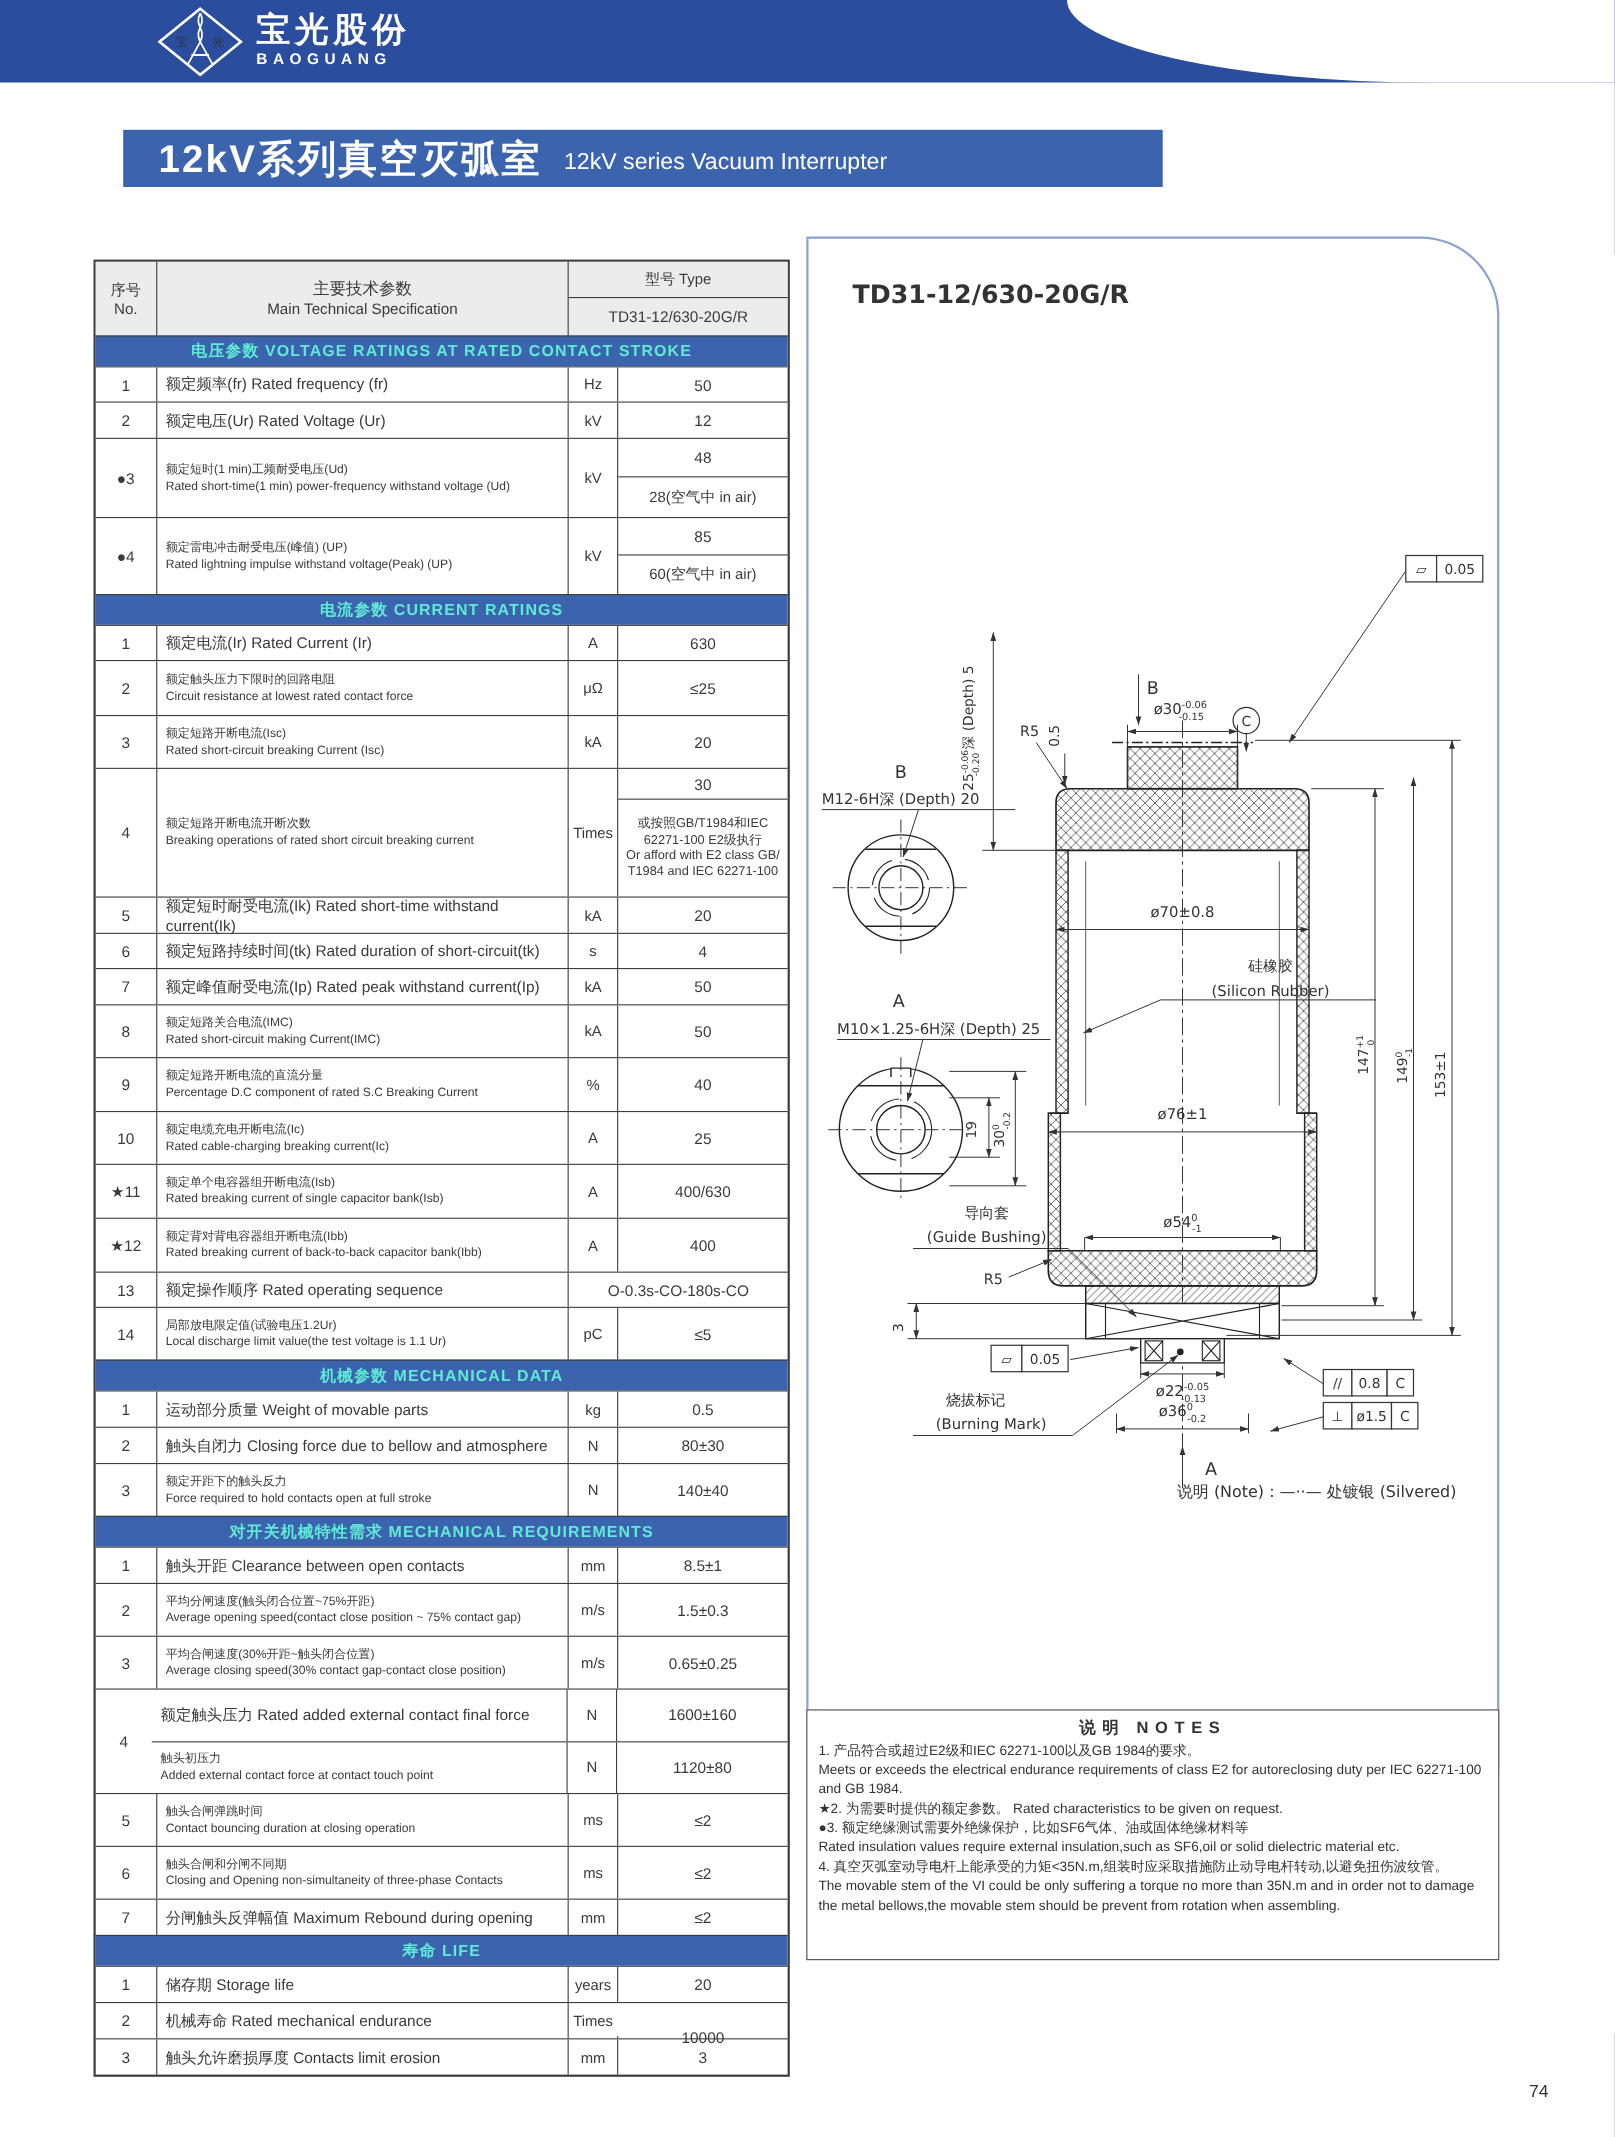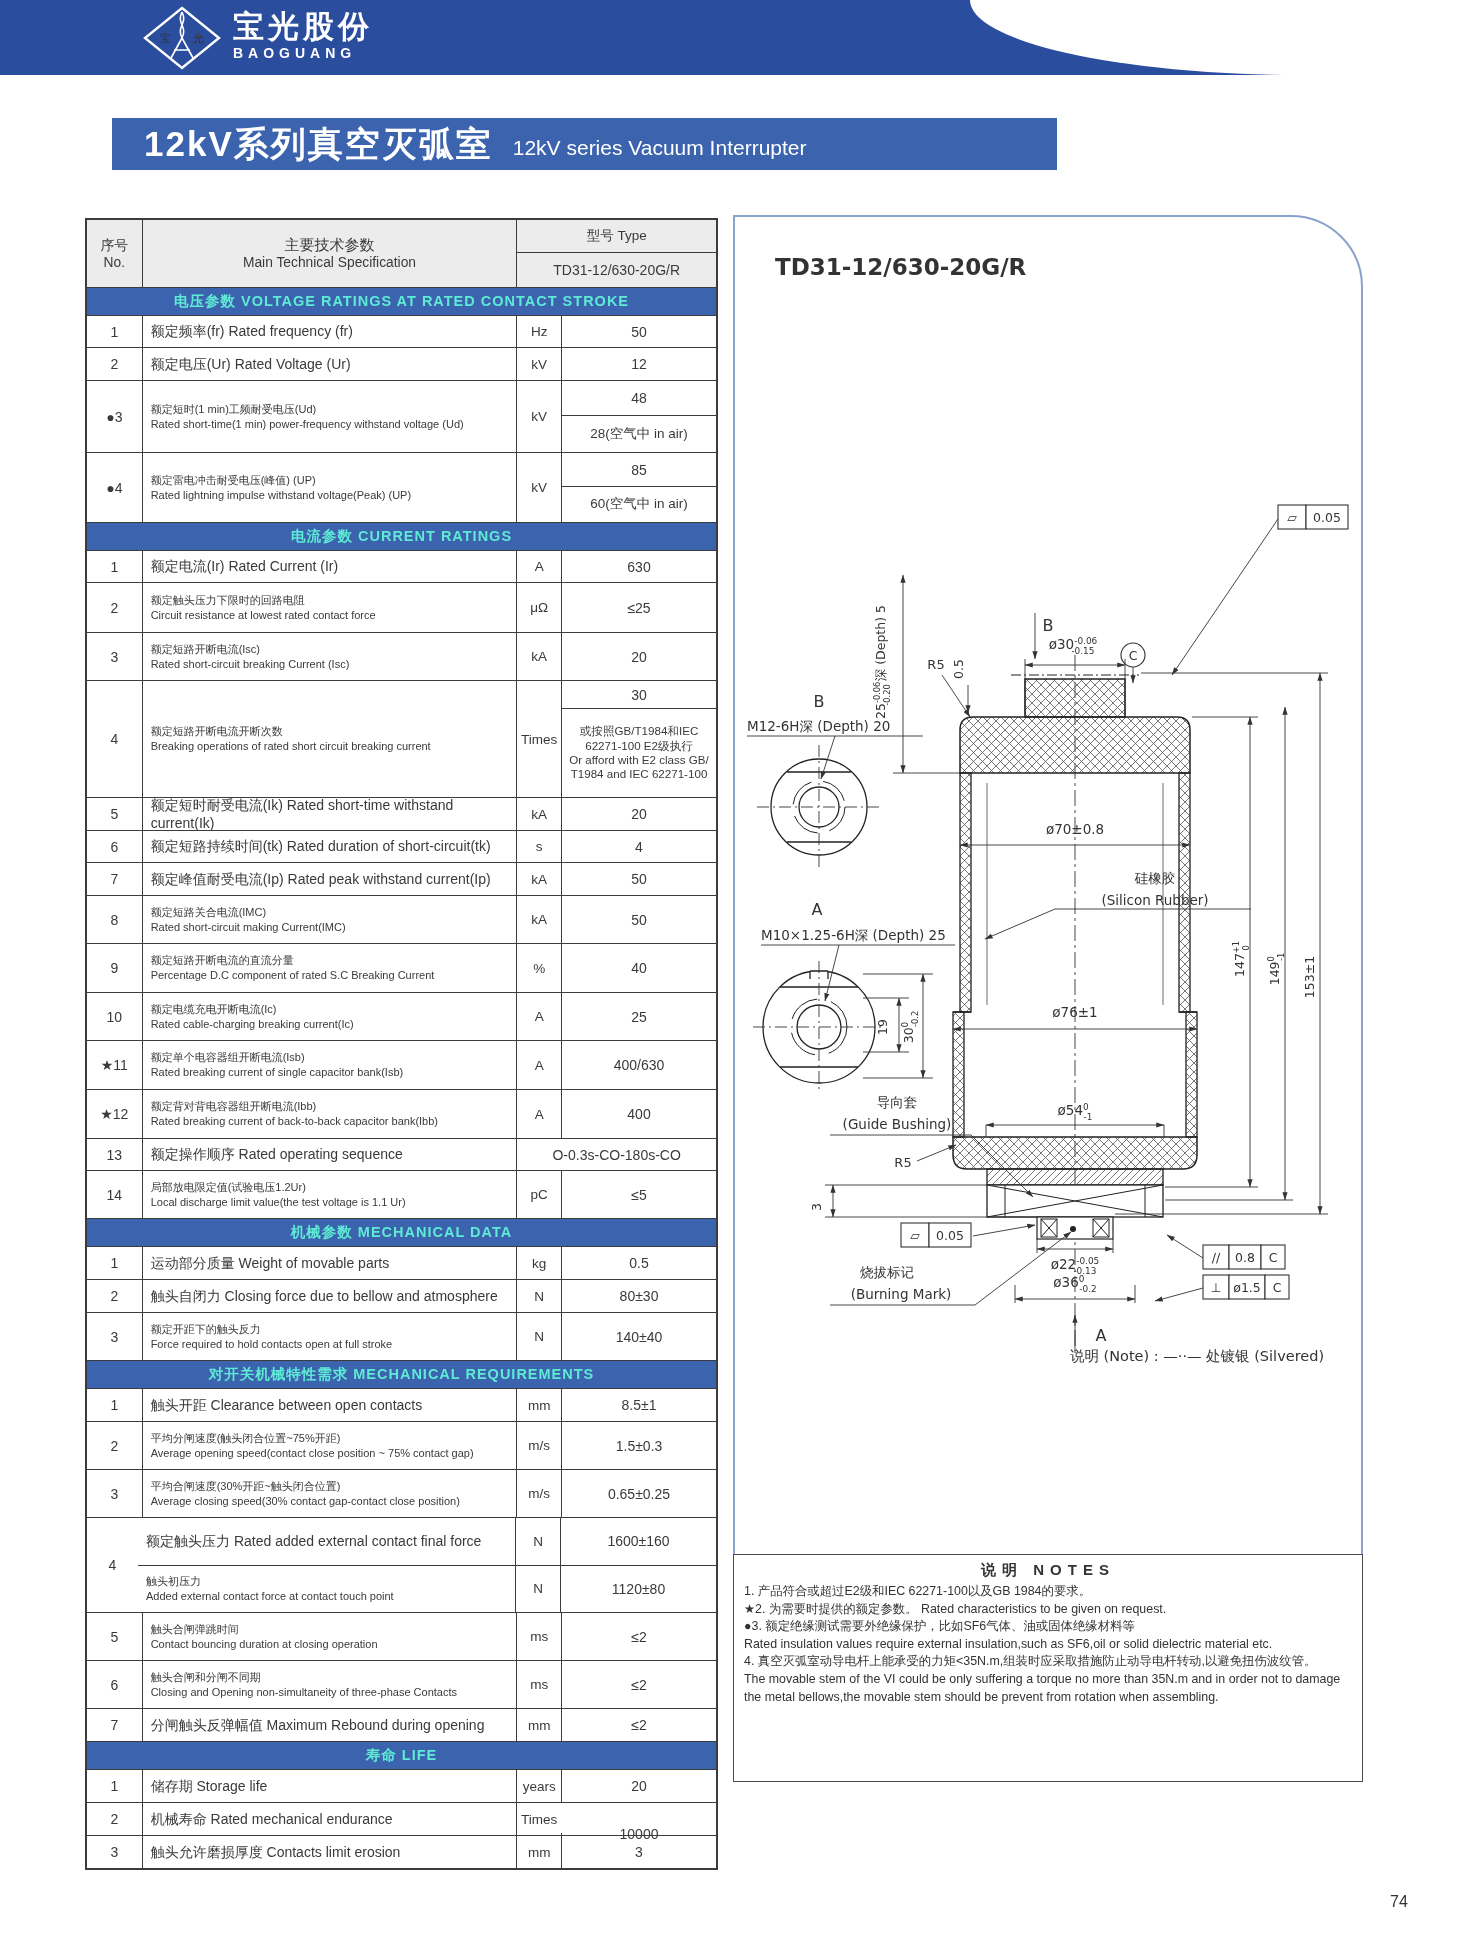--- a/index.html
+++ b/index.html
@@ -13,21 +13,21 @@
   #logo{position:absolute;left:143px;top:6px;}
   #coname{position:absolute;left:233px;top:10px;color:#fff;}
   #coname .cn{font-size:31px;font-weight:bold;letter-spacing:4px;line-height:34px;}
   #coname .en{font-size:14px;font-weight:bold;letter-spacing:5px;line-height:18px;}
   
   #banner{position:absolute;left:112px;top:118px;width:945px;height:52px;background:#3b63ae;
           display:flex;align-items:center;padding-left:32px;color:#fff;}
   #banner .cn{font-size:35px;font-weight:bold;letter-spacing:2px;}
   #banner .en{font-size:21px;margin-left:20px;margin-top:8px;}
   
-  #spec-table{position:absolute;left:85px;top:218px;width:633px;border:2px solid #3c3c3c;background:#fff;}
+  #spec-table{position:absolute;left:85px;top:236px;width:633px;border:2px solid #3c3c3c;background:#fff;}
   .trow{display:flex;border-top:1.4px solid #3c3c3c;align-items:stretch;}
   .trow.first{border-top:none;}
   .tc{border-left:1.4px solid #3c3c3c;display:flex;flex-direction:column;justify-content:center;}
   .tc.nl{border-left:none;}
   .c-no{width:55px;text-align:center;font-size:14px;}
   .c-p{width:377px;padding:2px 8px;font-size:14px;line-height:1.32;justify-content:center;}
   .c-p.two{font-size:11px;}
   .c-u{width:45px;text-align:center;font-size:13.5px;}
   .c-v{width:156px;text-align:center;font-size:14px;padding:0;}
   .vtop{border-bottom:1.4px solid #3c3c3c;display:flex;align-items:center;justify-content:center;}
@@ -587,20 +587,21 @@
           <text x="366" y="1124" text-anchor="middle" font-size="16">A</text>
           <text x="462" y="1144" text-anchor="middle" font-size="14.5">说明 (Note) : —··— 处镀银 (Silvered)</text>
         </g>
     </svg>
   </div>
 
   <div id="notes-box">
     <div id="notes-title">说明  NOTES</div>
     <div id="notes-lines">
         <div class="nline">1. 产品符合或超过E2级和IEC 62271-100以及GB 1984的要求。</div>
+        <div class="nline">Meets or exceeds the electrical endurance requirements of class E2 for autoreclosing duty per IEC 62271-100 and GB 1984.</div>
         <div class="nline">★2. 为需要时提供的额定参数。 Rated characteristics to be given on request.</div>
         <div class="nline">●3. 额定绝缘测试需要外绝缘保护，比如SF6气体、油或固体绝缘材料等</div>
         <div class="nline">Rated insulation values require external insulation,such as SF6,oil or solid dielectric material etc.</div>
         <div class="nline">4. 真空灭弧室动导电杆上能承受的力矩&lt;35N.m,组装时应采取措施防止动导电杆转动,以避免扭伤波纹管。</div>
         <div class="nline">The movable stem of the VI could be only suffering a torque no more than 35N.m and in order not to damage the metal bellows,the movable stem should be prevent from rotation when assembling.</div>
       </div>
   </div>
 
   <div id="page-num">74</div>
 </div>

